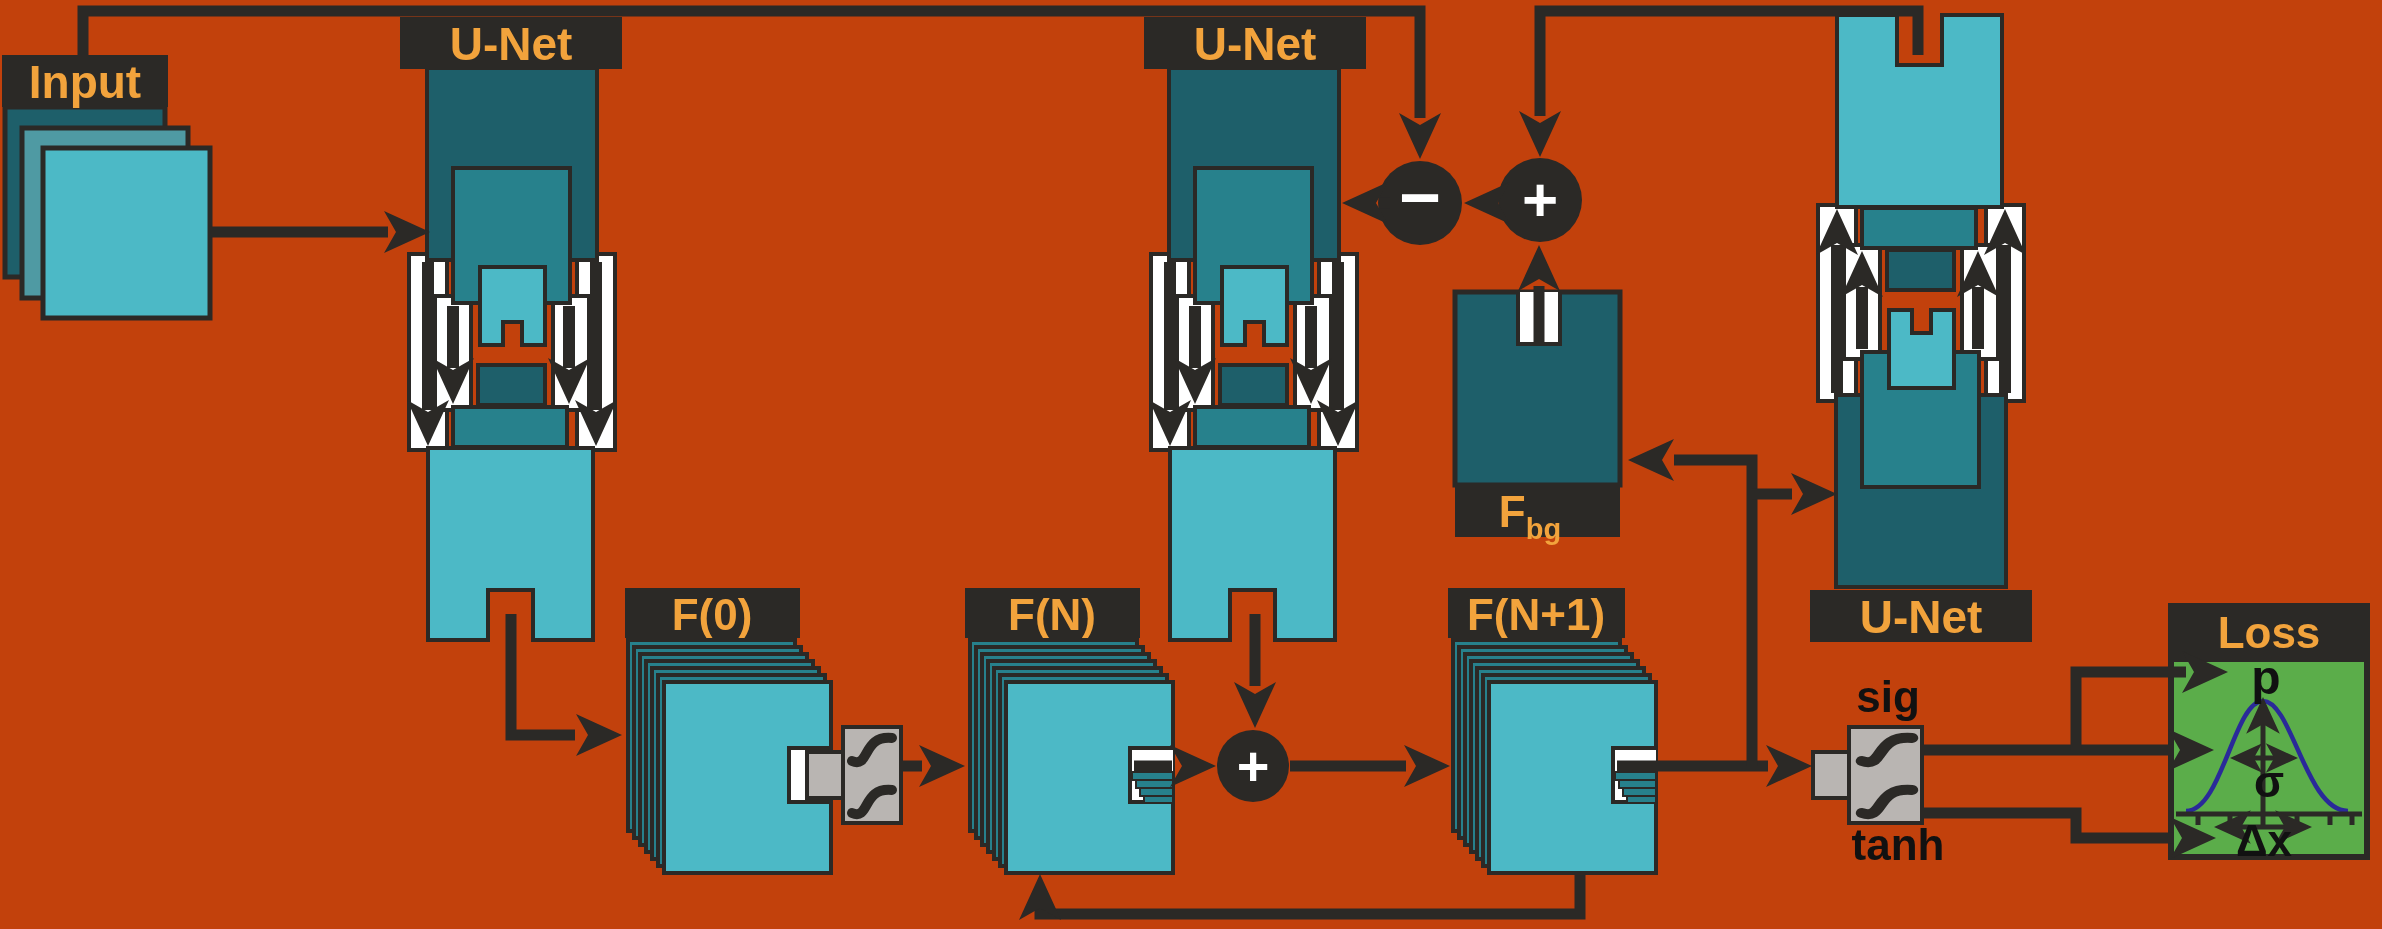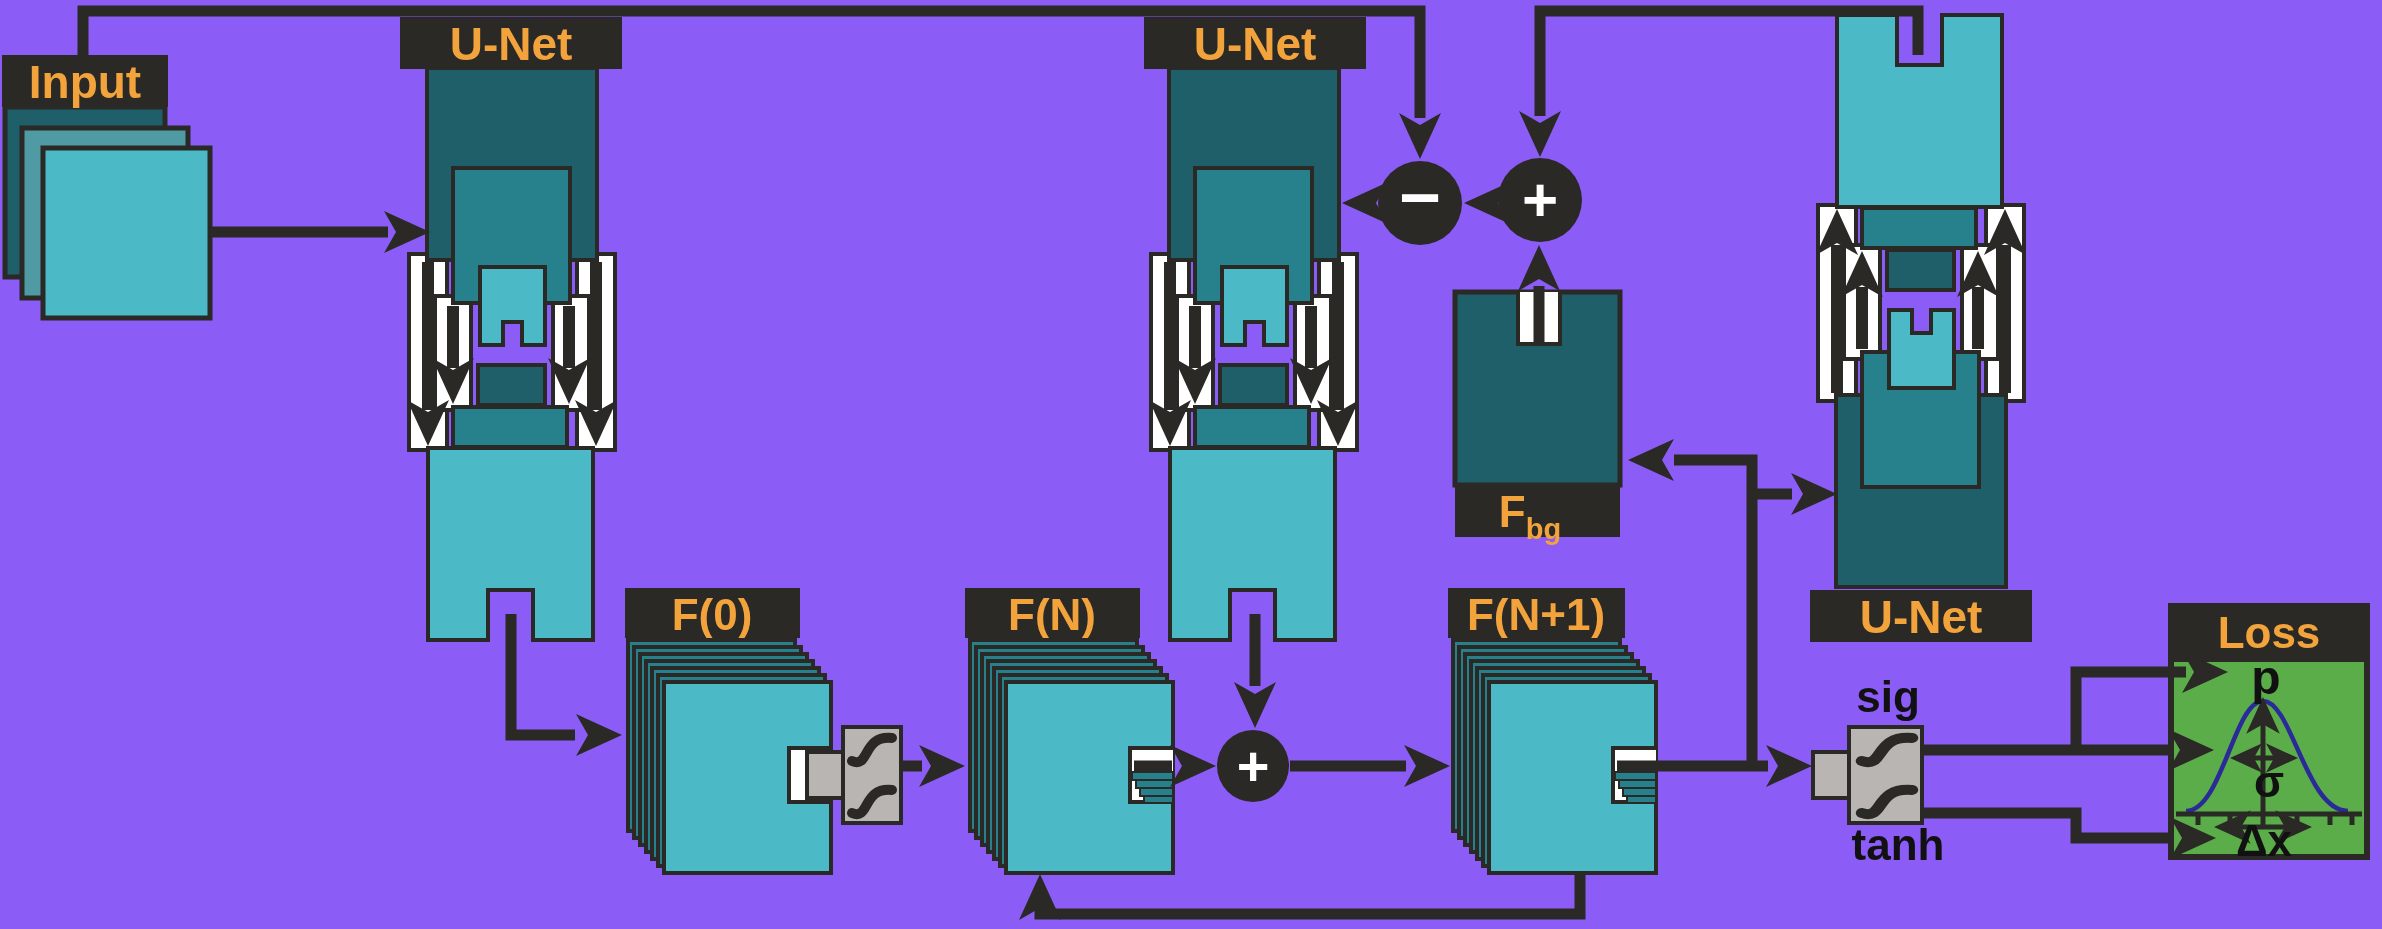--- a/index.html
+++ b/index.html
@@ -1,16 +1,16 @@
 <!DOCTYPE html>
 <html><head>
 <meta charset="utf-8">
 <style>
   html,body{margin:0;padding:0;background:#ffffff;}
-  .stage{position:relative;width:2382px;height:929px;background:#8b5cf6;
+  .stage{position:relative;width:2382px;height:929px;background:#c2410c;
          font-family:"Liberation Sans", sans-serif;}
   svg text{font-family:"Liberation Sans", sans-serif;}
   .dark{fill:#1e5f6a;}
   .mid{fill:#27818c;}
   .midlight{fill:#4f9aa3;}
   .light{fill:#4cb9c6;}
   .gray{fill:#b9b5b2;}
   .green{fill:#5bad4a;}
   .blackfill{fill:#2b2926;}
   .bx{stroke:#2b2926;stroke-width:4;}

